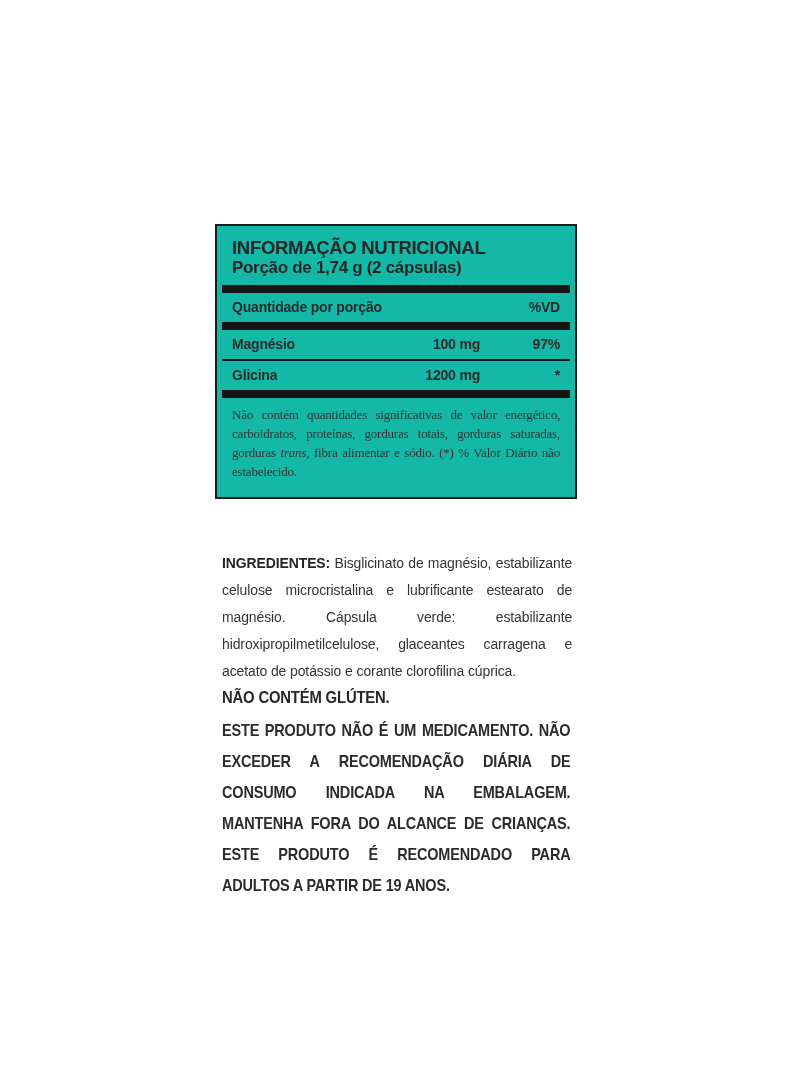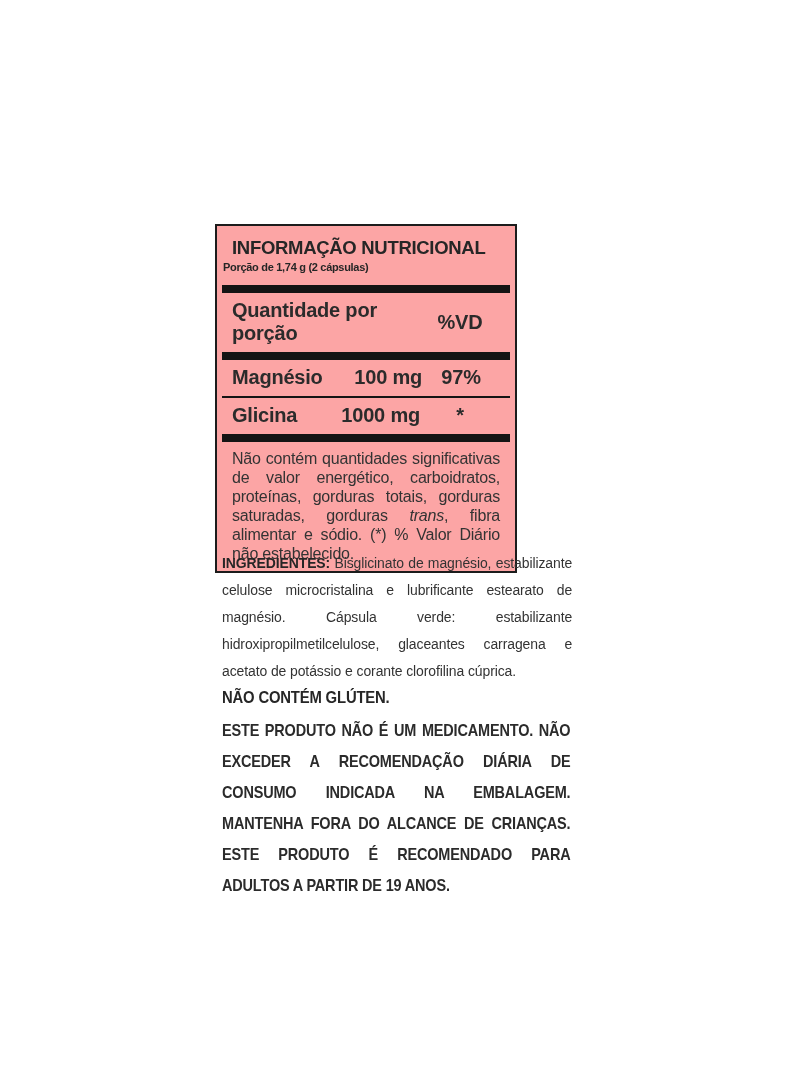--- a/index.html
+++ b/index.html
@@ -15,70 +15,71 @@
     font-family: "Liberation Sans", sans-serif;
     color: #2e2e2e;
     overflow: hidden;
   }
 
   
   .nutri-box {
     position: absolute;
     left: 215px;
     top: 224px;
-    width: 302px;
+    width: 362px;
     box-sizing: border-box;
     border: 2px solid #1c1c1c;
-    background: #fca5a5;
-    padding: 11px 0 8px 0;
+    background: #14b8a6;
+    padding: 11px 0 16px 0;
   }
   .nutri-title {
     margin: 0 15px;
     font-size: 18.5px;
     font-weight: bold;
     line-height: 21px;
     letter-spacing: -0.3px;
     color: #262626;
   }
   .nutri-serving {
-    margin: 0 15px 8px 6px;
-    font-size: 11px;
+    margin: 0 15px 8px 15px;
+    font-size: 17px;
     font-weight: bold;
     line-height: 19px;
     letter-spacing: -0.3px;
     color: #262626;
   }
   .bar {
     height: 8px;
     background: #141414;
     margin: 0 5px;
   }
   .bar.thin {
     height: 2px;
   }
   .nrow {
     display: flex;
     align-items: center;
     margin: 0 15px;
     padding: 6px 0 7px 0;
-    font-size: 20px;
+    font-size: 14px;
     font-weight: 600;
     letter-spacing: -0.2px;
     color: #2b2b2b;
   }
   .nrow .c-name { flex: 1; text-align: left; }
   .nrow .c-amount { width: 102px; text-align: right; }
-  .nrow .c-dv { width: 80px; text-align: center; }
+  .nrow .c-dv { width: 80px; text-align: right; }
   .nutri-footnote {
     margin: 7px 15px 0 15px;
-    font-size: 16px;
+    font-size: 13px;
     line-height: 19px;
     text-align: justify;
     letter-spacing: -0.2px;
     color: #333333;
+    font-family: Liberation Serif, serif;
   }
   .nutri-footnote i { font-style: italic; }
 
   
   .ingredients {
     position: absolute;
     left: 222px;
     top: 549px;
     width: 389px;
     transform: scaleX(0.9);
@@ -145,21 +146,21 @@
     <div class="nrow">
       <span class="c-name">Magnésio</span>
       <span class="c-amount">100 mg</span>
       <span class="c-dv">97%</span>
     </div>
 
     <div class="bar thin"></div>
 
     <div class="nrow">
       <span class="c-name">Glicina</span>
-      <span class="c-amount">1000 mg</span>
+      <span class="c-amount">1200 mg</span>
       <span class="c-dv">*</span>
     </div>
 
     <div class="bar"></div>
 
     <p class="nutri-footnote"><span>Não contém quantidades significativas de valor energético, carboidratos, proteínas, gorduras totais, gorduras saturadas, gorduras </span><i>trans</i><span>, fibra alimentar e sódio. (*) % Valor Diário não estabelecido.</span></p>
   </section>
 
   <section class="ingredients">
     <p class="ing-par">

